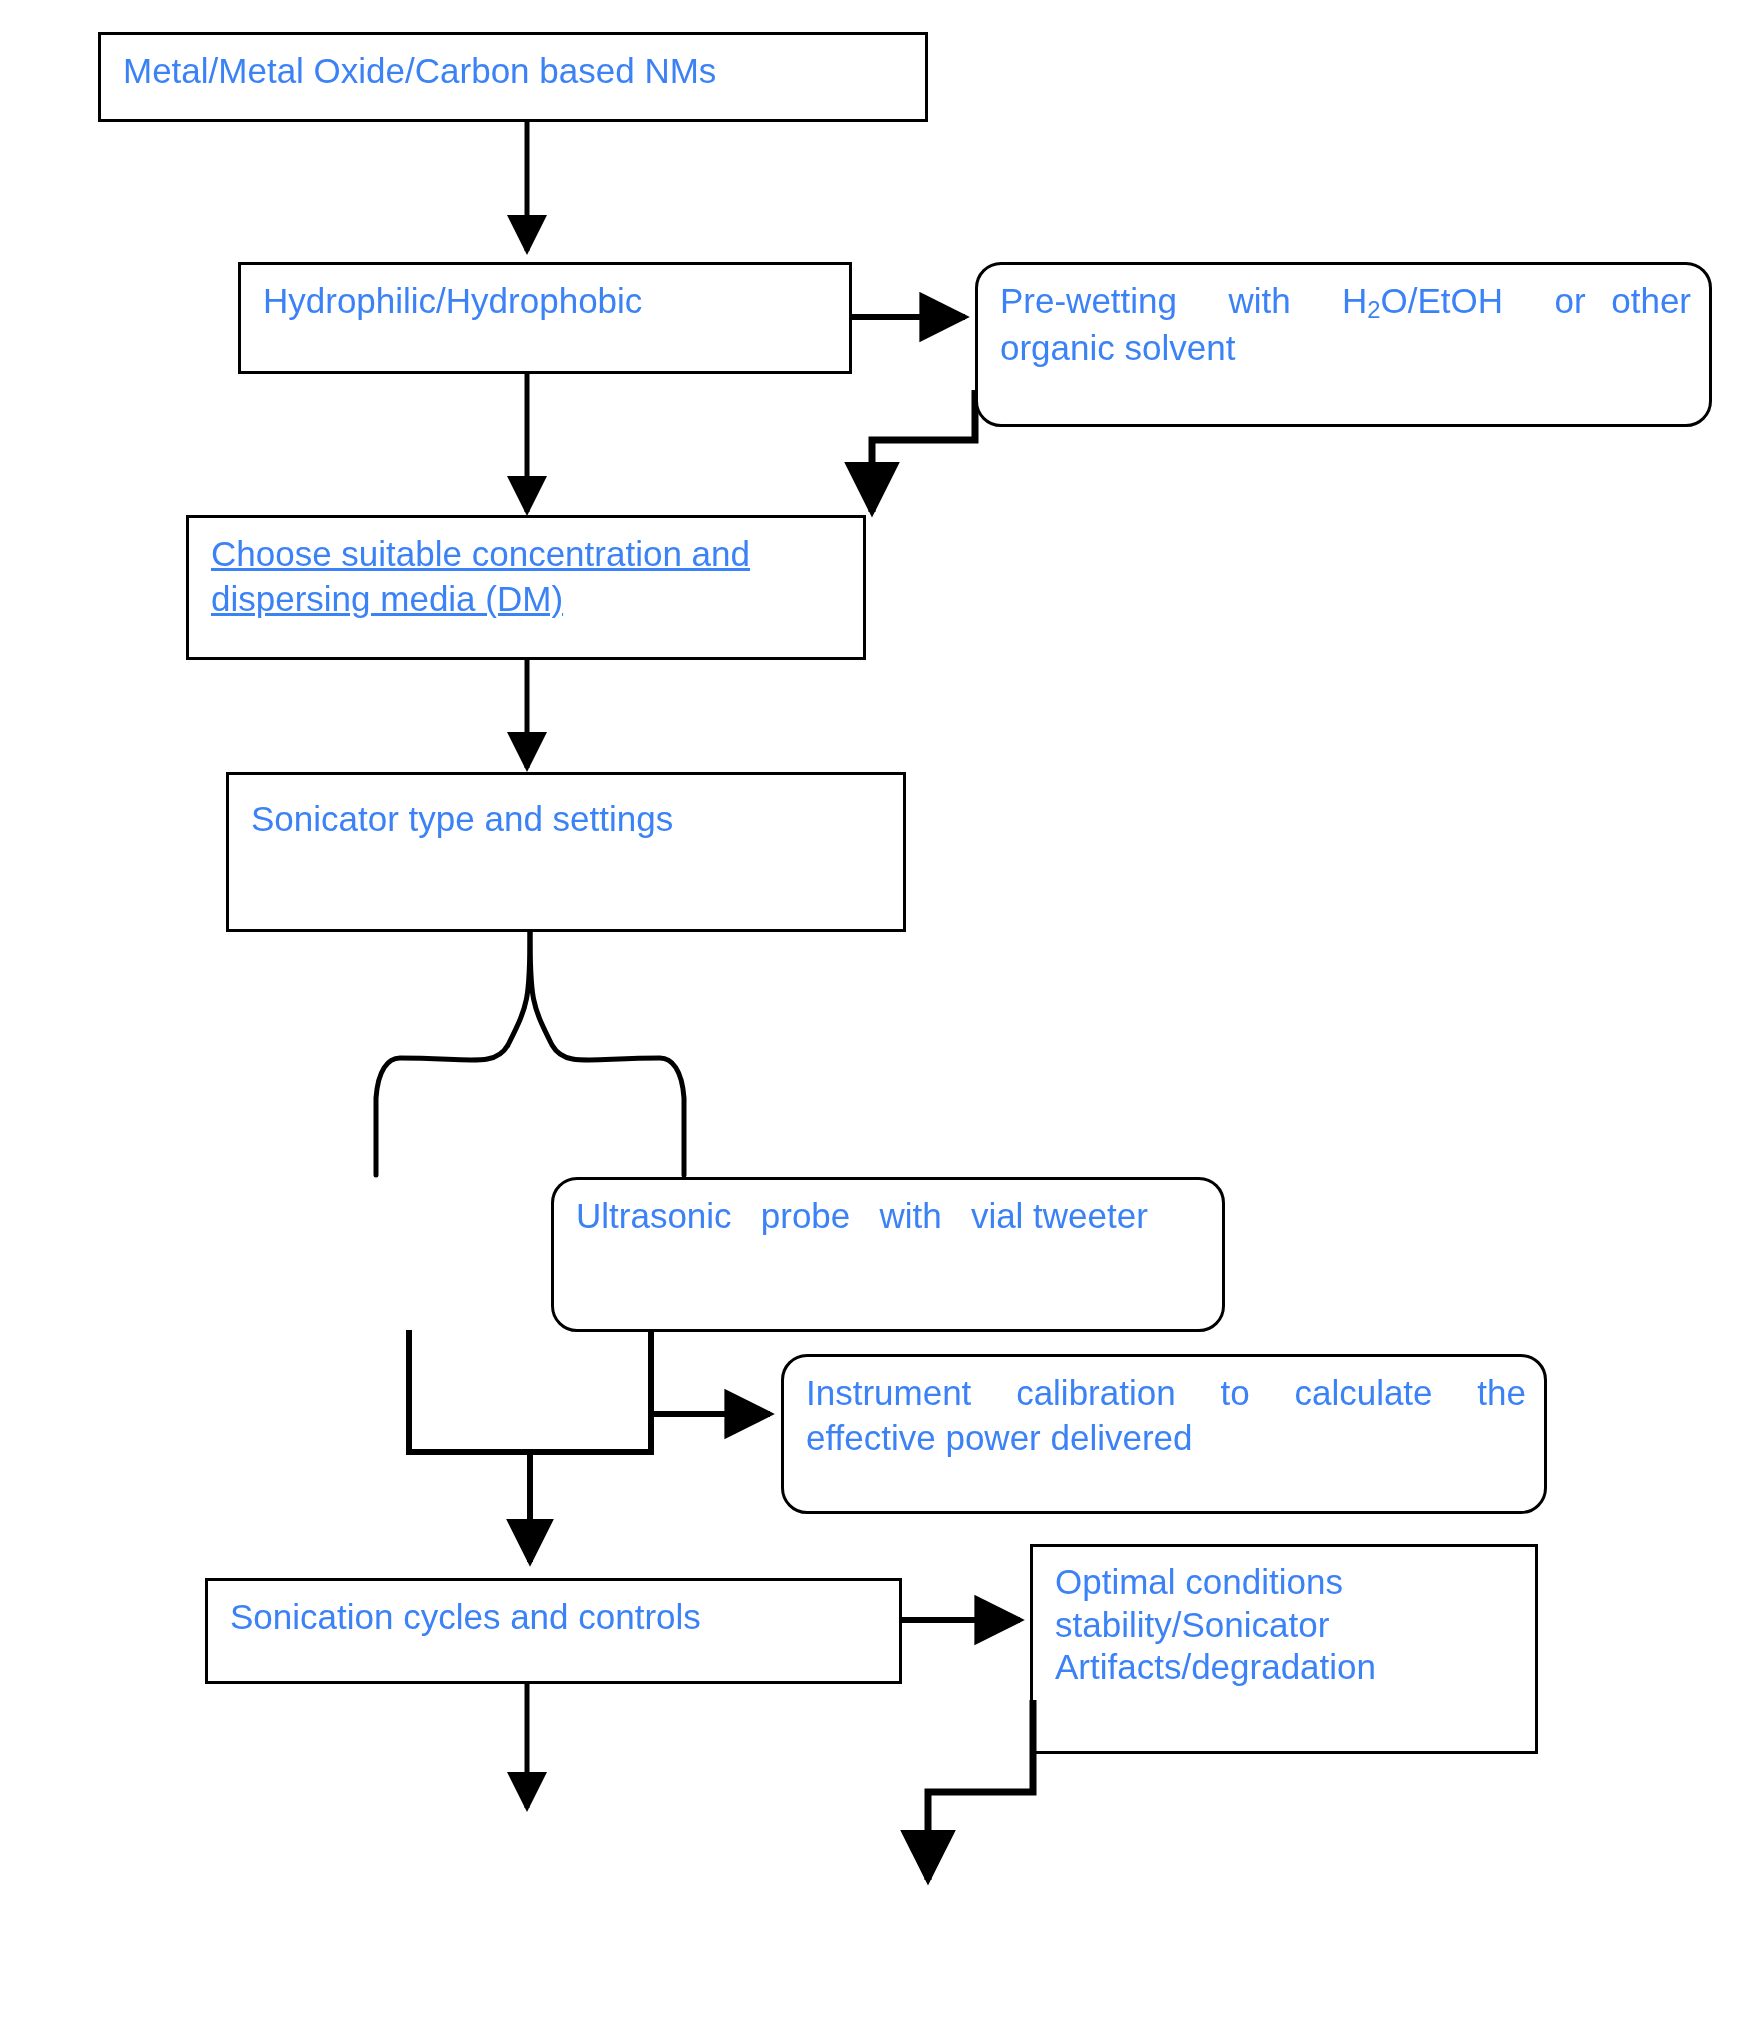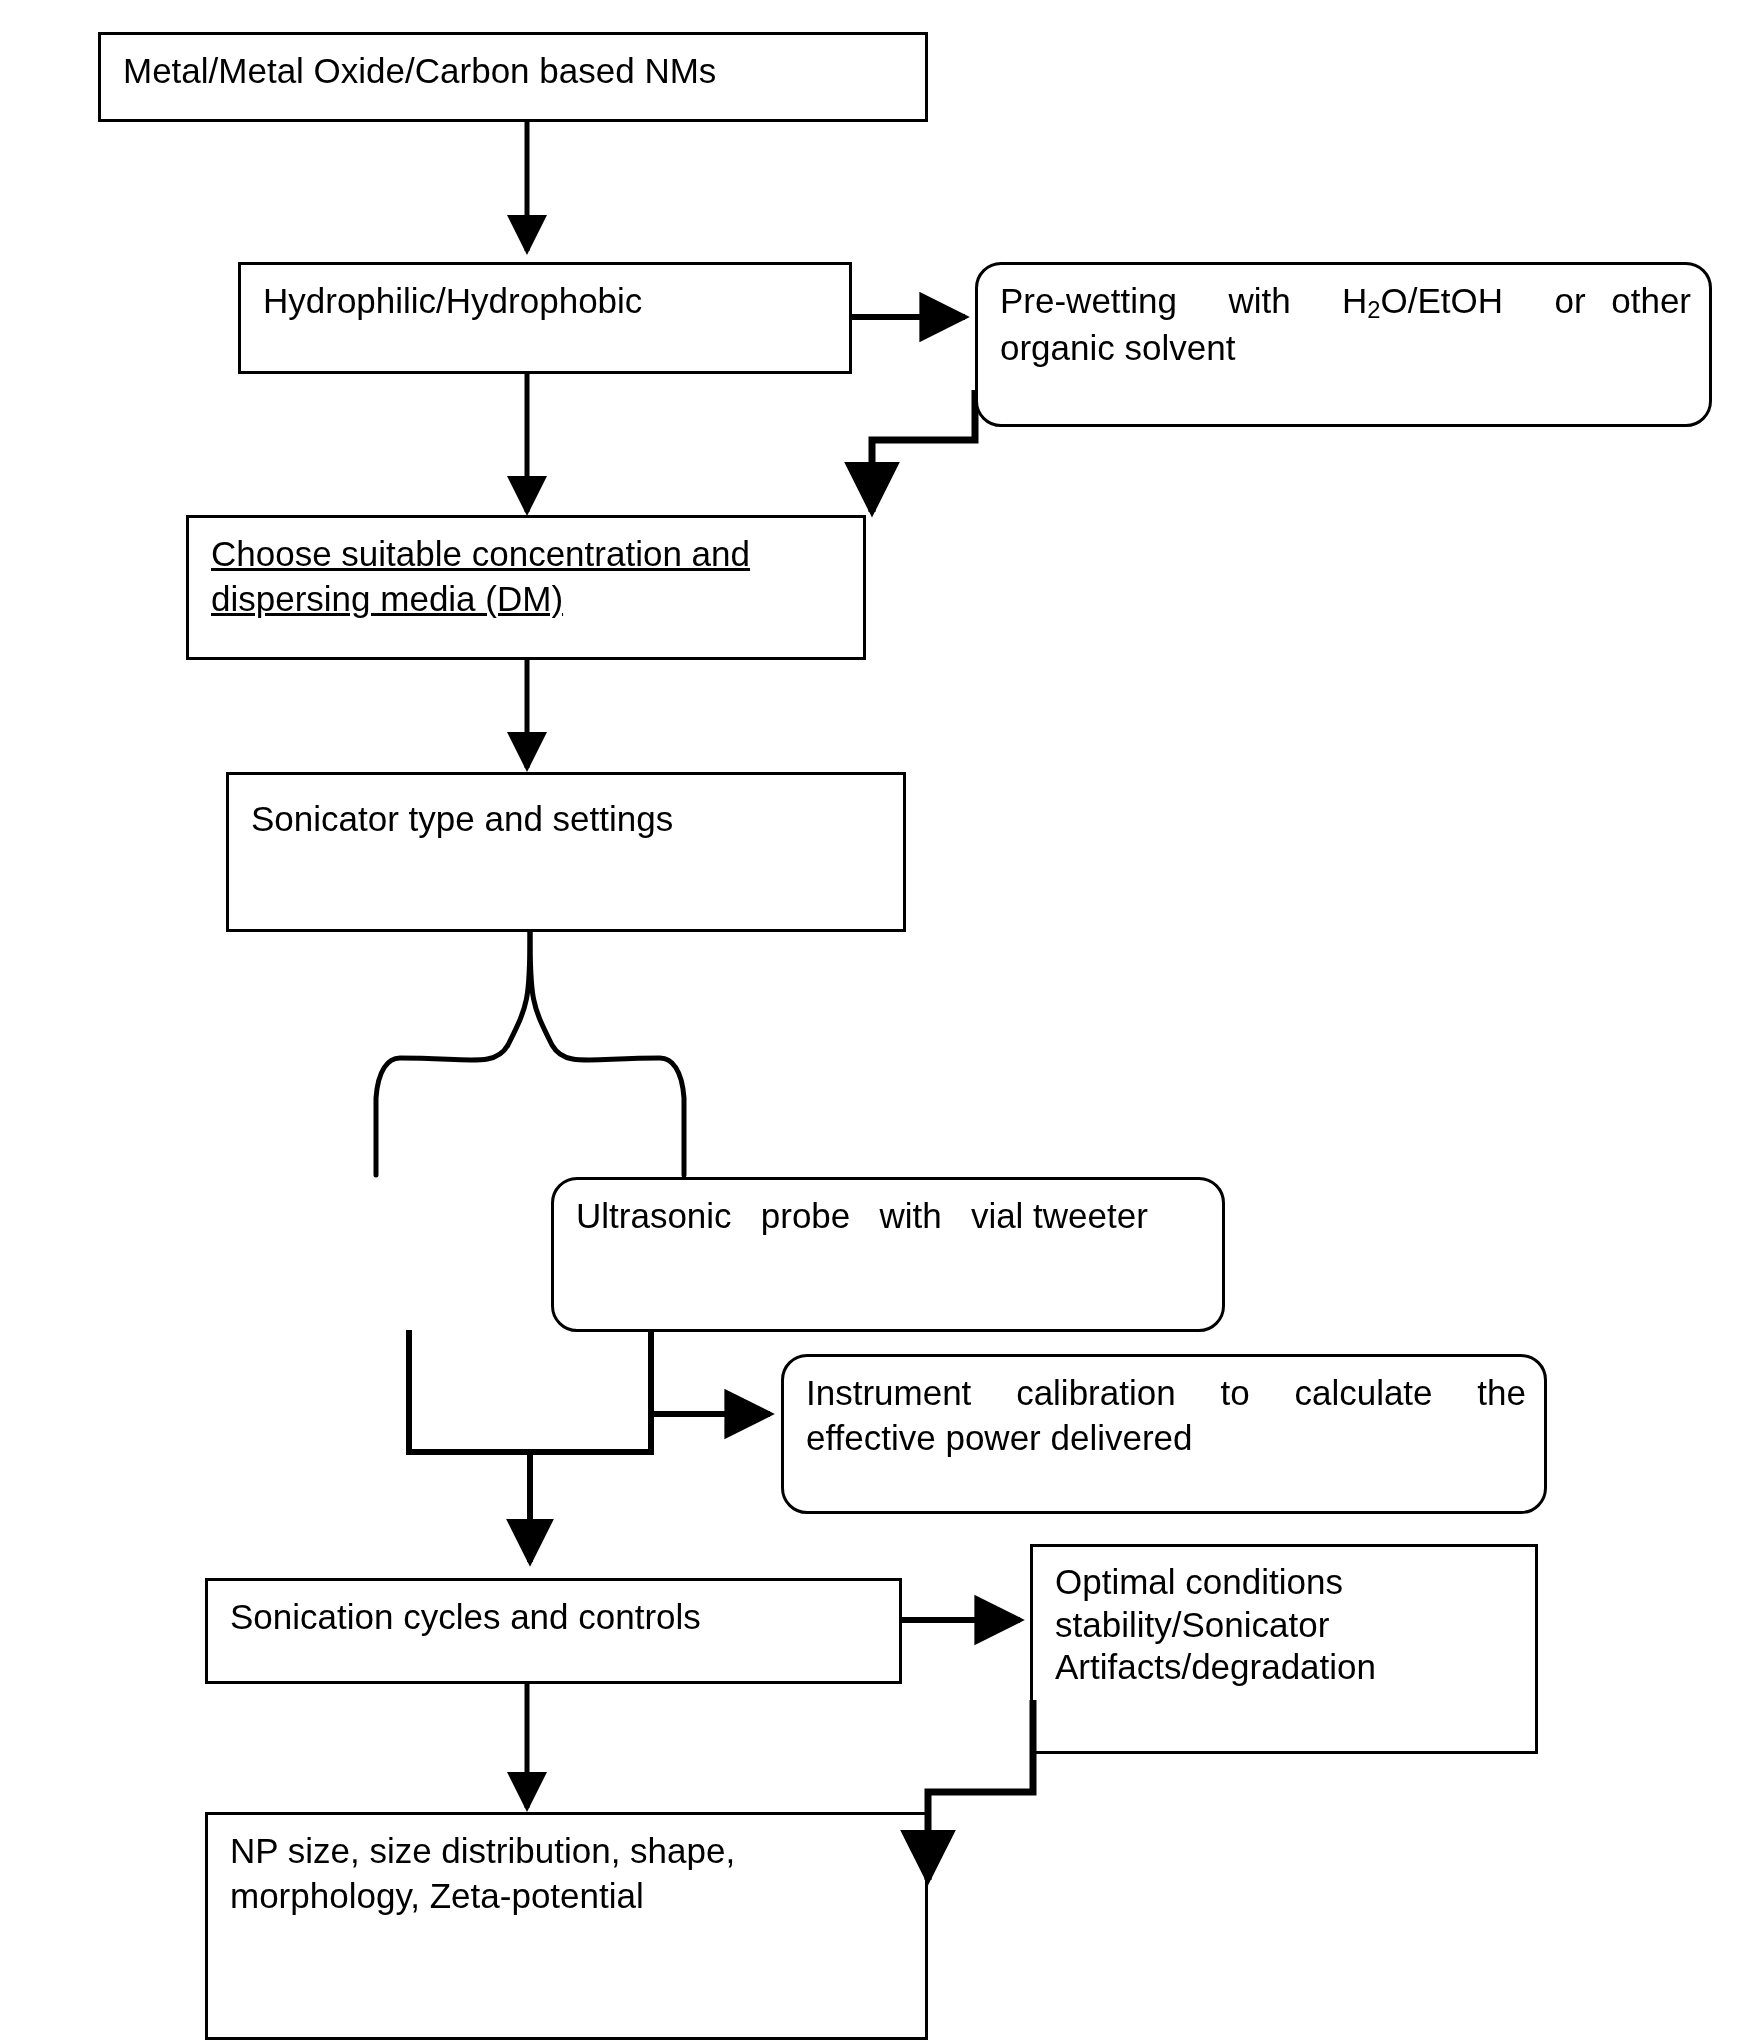--- a/index.html
+++ b/index.html
@@ -13,21 +13,21 @@
     height: 2040px;
     background: #ffffff;
     font-family: "Liberation Sans", sans-serif;
     overflow: hidden;
   }
   .node {
     position: absolute;
     box-sizing: border-box;
     border: 3px solid #000000;
     background: #ffffff;
-    color: #000000;
+    color: #3b82f6;
     font-size: 35px;
     line-height: 1.28;
     padding: 14px 18px 14px 22px;
     z-index: 3;
   }
   .node.justify { text-align: justify; text-align-last: left; border-radius: 26px; }
   .node.pad-top-lg { padding-top: 22px; margin-left: 40px; }
   svg.links {
     position: absolute;
     left: 0;
@@ -137,23 +137,20 @@
   <div class="node" style="left:205px; top:1578px; width:697px; height:106px;">
     <span>Sonication cycles and controls</span>
   </div>
 
   <div class="node" style="left:1030px; top:1544px; width:508px; height:210px; line-height:1.22;">
     <div>Optimal conditions</div>
     <div>stability/Sonicator</div>
     <div>Artifacts/degradation</div>
   </div>
 
-  <div class="node" style="left:205px; top:1812px; width:723px; height:228px;">
-    <span>NP size, size distribution, shape, morphology, Zeta-potential</span>
-  </div>
 
   <svg class="links links-top" viewBox="0 0 1756 2040">
     <defs>
       <marker id="ah3" markerWidth="10" markerHeight="10" refX="7.2" refY="4" orient="auto" markerUnits="strokeWidth">
         <path d="M0,0 L8,4 L0,8 z" fill="#000000"></path>
       </marker>
     </defs>
 
     <g>
       <path d="M 1033 1700 L 1033 1792 L 928 1792 L 928 1880" fill="none" stroke="#000000" stroke-width="7" marker-end="url(#ah3)"></path>

